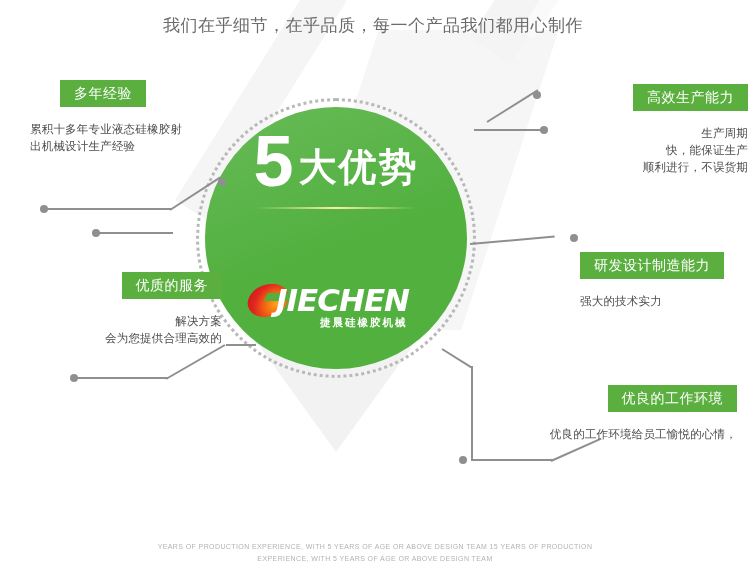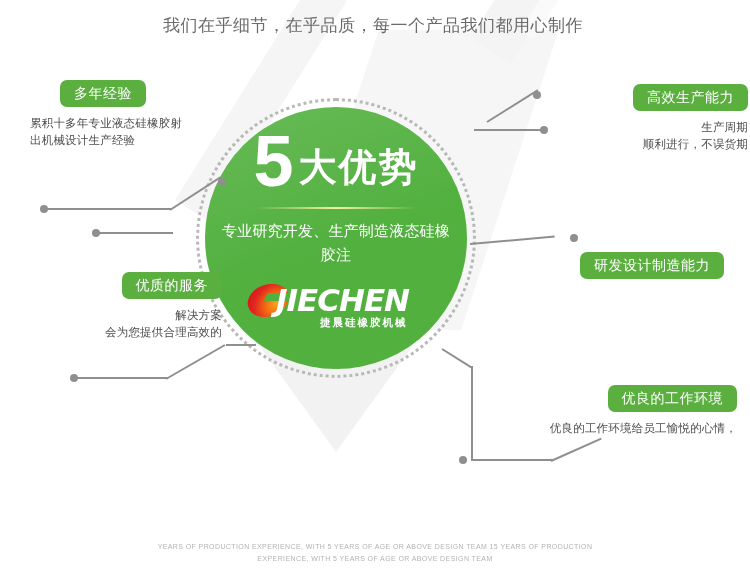--- a/index.html
+++ b/index.html
@@ -227,27 +227,26 @@
   .feature { position: absolute; z-index: 6; }
   .badge {
     display: inline-block;
     background: #5aaf3f;
     color: #ffffff;
     font-size: 14px;
     padding: 5px 14px 6px 14px;
     letter-spacing: .5px;
     white-space: nowrap;
     line-height: 1.15;
-    border-radius: 7px;
   }
   .fdesc {
     font-size: 11.5px;
     line-height: 17px;
     color: #4d4d4d;
-    margin-top: 8px;
+    margin-top: 14px;
     letter-spacing: .2px;
   }
   .align-left  { text-align: left; }
   .align-right { text-align: right; }
 
   .f-exp      { left: 30px;  top: 80px;  width: 215px; }
   .f-service  { left: 22px;  top: 272px; width: 200px; }
   .f-capacity { left: 548px; top: 84px;  width: 200px; }
   .f-rd       { left: 580px; top: 252px; width: 170px; }
   .f-env      { left: 452px; top: 362px; width: 285px; }
@@ -299,21 +298,20 @@
   <div class="circle">
     <div class="circle-sheen"></div>
 
     <div class="center-head">
       <span class="center-num">5</span><span class="center-num-suffix">大优势</span>
     </div>
 
     <div class="center-rule"></div>
 
     <div class="center-desc">
-      <div>专业研究开发、生产制造液态硅橡胶注</div>
     </div>
 
     <div class="logo-wrap">
       <div class="logo-inner">
         <div class="logo-swoosh"></div>
         <div class="logo-word">JIECHEN</div>
         <div class="logo-sub">捷晨硅橡胶机械</div>
       </div>
     </div>
   </div>
@@ -358,27 +356,29 @@
     <div class="fdesc">
       <div>解决方案</div>
       <div>会为您提供合理高效的</div>
     </div>
   </div>
 
   <div class="feature f-capacity align-right">
     <span class="badge">高效生产能力</span>
     <div class="fdesc">
       <div>生产周期</div>
+      <div>快，能保证生产</div>
       <div>顺利进行，不误货期</div>
     </div>
   </div>
 
   <div class="feature f-rd align-left">
     <span class="badge">研发设计制造能力</span>
     <div class="fdesc">
+      <div>强大的技术实力</div>
     </div>
   </div>
 
   <div class="feature f-env align-right">
     <span class="badge">优良的工作环境</span>
     <div class="fdesc">
       <div>优良的工作环境给员工愉悦的心情，</div>
     </div>
   </div>
 

